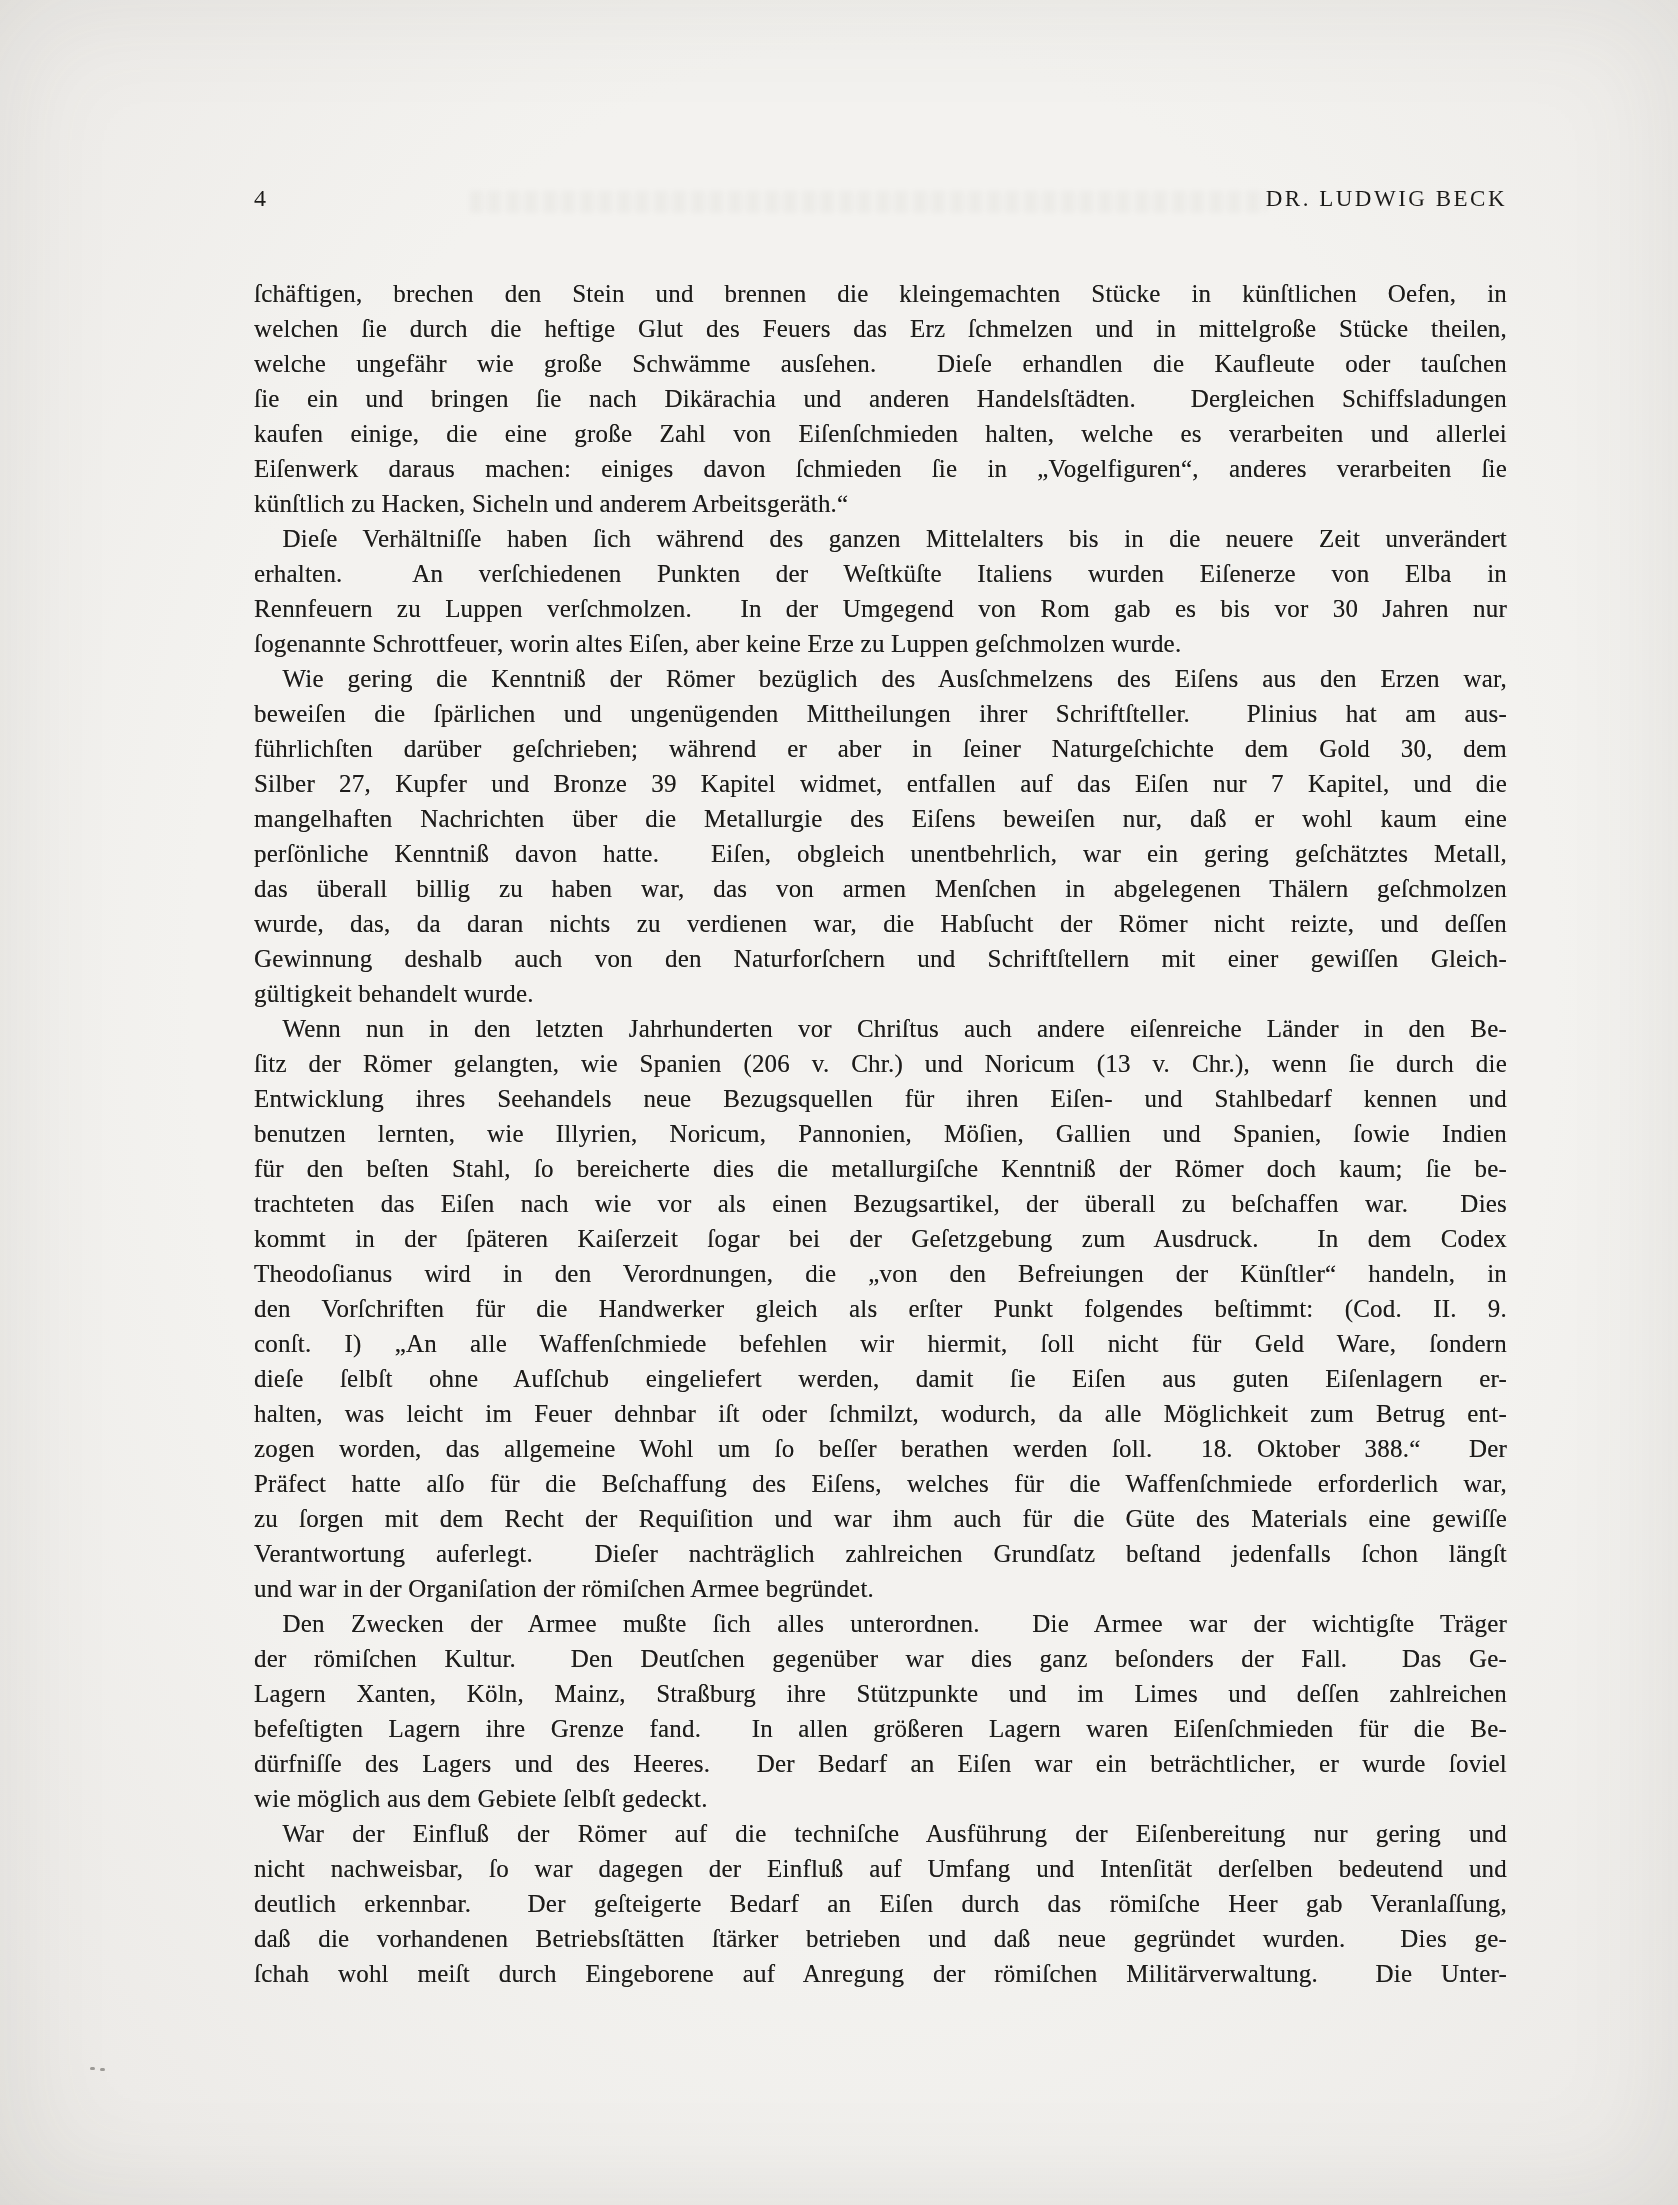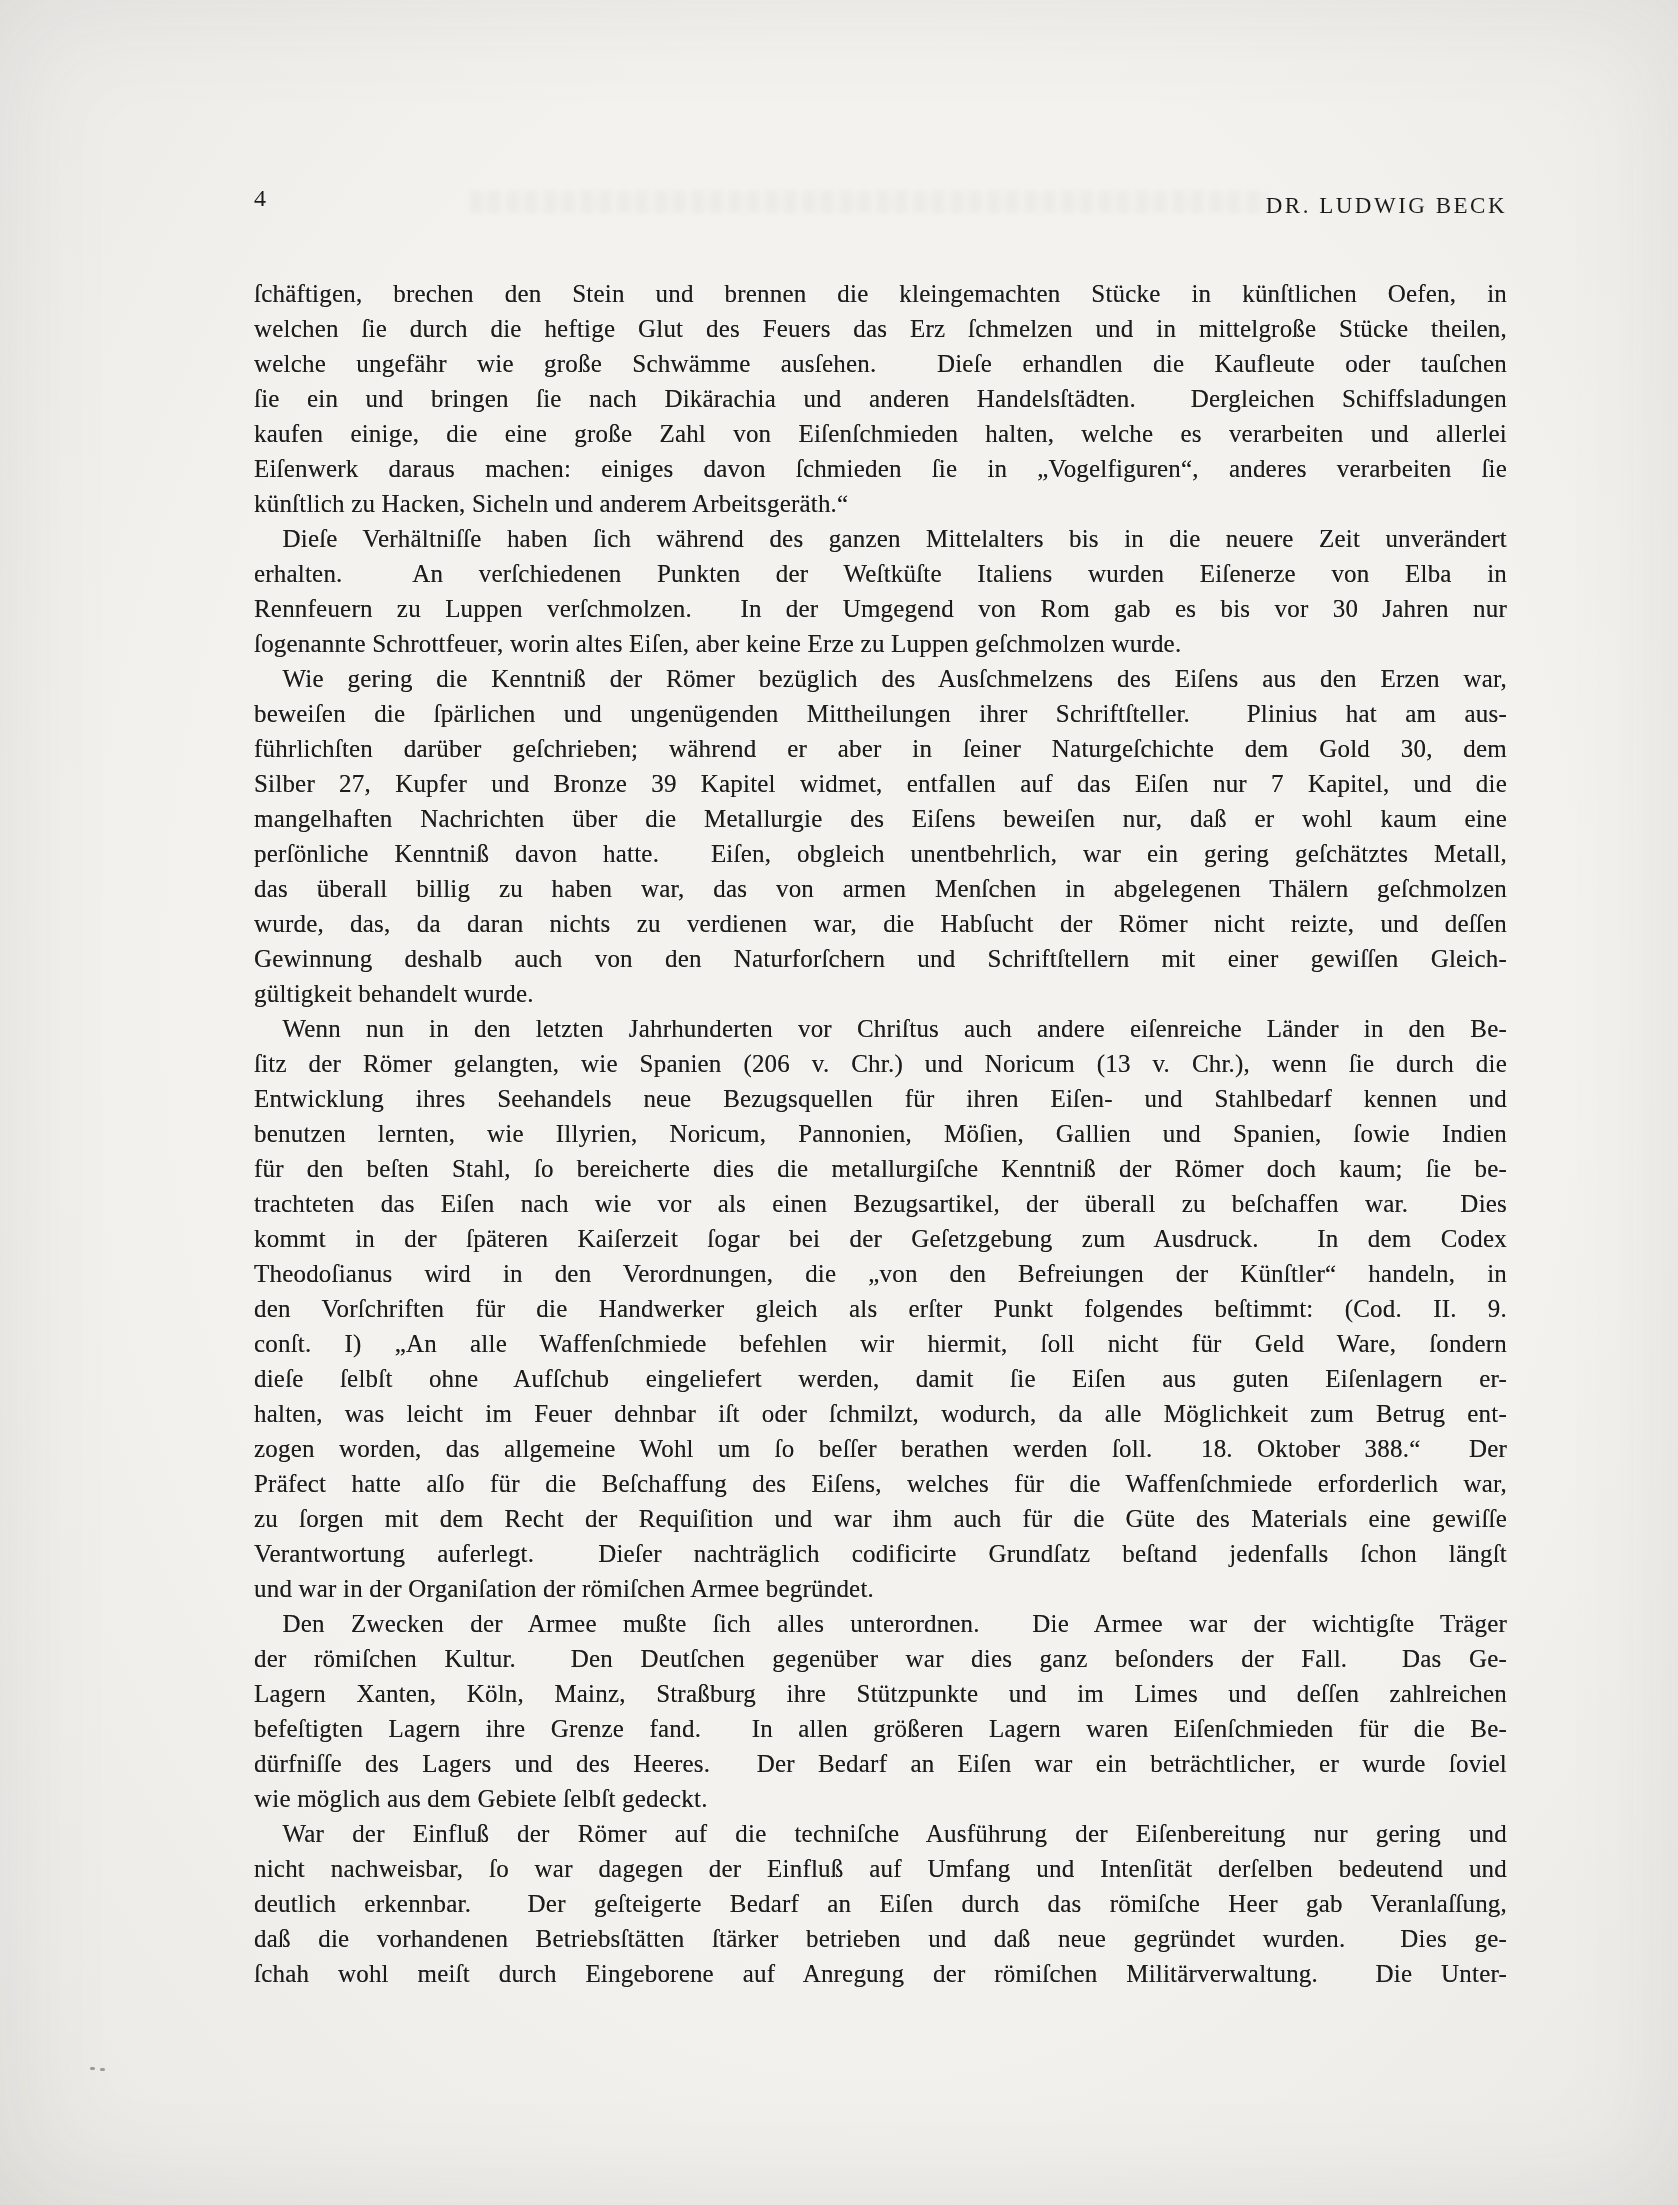--- a/index.html
+++ b/index.html
@@ -30,21 +30,20 @@
     left:254px;top:185px;
     font-size:24px;
     letter-spacing:0.4px;
   }
   .running-head{
     position:absolute;
     right:172px;top:186px;
     font-size:23px;
     letter-spacing:2.5px;
     white-space:nowrap;
-    margin-top:7px;
   }
   .text-block{
     position:absolute;
     left:254px;top:253px;
     width:1253px;
     font-size:25px;
     line-height:35px;
     letter-spacing:0.2px;
     text-shadow:0 0 0.4px rgba(20,18,16,.55);
     margin-top:23px;
@@ -115,21 +114,21 @@
         <div class="line">trachteten das Eiſen nach wie vor als einen Bezugsartikel, der überall zu beſchaffen war.  Dies</div>
         <div class="line">kommt in der ſpäteren Kaiſerzeit ſogar bei der Geſetzgebung zum Ausdruck.  In dem Codex</div>
         <div class="line">Theodoſianus wird in den Verordnungen, die „von den Befreiungen der Künſtler“ handeln, in</div>
         <div class="line">den Vorſchriften für die Handwerker gleich als erſter Punkt folgendes beſtimmt: (Cod. II. 9.</div>
         <div class="line">conſt. I) „An alle Waffenſchmiede befehlen wir hiermit, ſoll nicht für Geld Ware, ſondern</div>
         <div class="line">dieſe ſelbſt ohne Aufſchub eingeliefert werden, damit ſie Eiſen aus guten Eiſenlagern er-</div>
         <div class="line">halten, was leicht im Feuer dehnbar iſt oder ſchmilzt, wodurch, da alle Möglichkeit zum Betrug ent-</div>
         <div class="line">zogen worden, das allgemeine Wohl um ſo beſſer berathen werden ſoll.  18. Oktober 388.“  Der</div>
         <div class="line">Präfect hatte alſo für die Beſchaffung des Eiſens, welches für die Waffenſchmiede erforderlich war,</div>
         <div class="line">zu ſorgen mit dem Recht der Requiſition und war ihm auch für die Güte des Materials eine gewiſſe</div>
-        <div class="line">Verantwortung auferlegt.  Dieſer nachträglich codificirte Grundſatz beſtand jedenfalls ſchon längſt</div>
+        <div class="line">Verantwortung auferlegt.  Dieſer nachträglich zahlreichen Grundſatz beſtand jedenfalls ſchon längſt</div>
         <div class="line short">und war in der Organiſation der römiſchen Armee begründet.</div>
       </div>
       <div class="paragraph">
         <div class="line indent">Den Zwecken der Armee mußte ſich alles unterordnen.  Die Armee war der wichtigſte Träger</div>
         <div class="line">der römiſchen Kultur.  Den Deutſchen gegenüber war dies ganz beſonders der Fall.  Das Ge-</div>
         <div class="line">Lagern Xanten, Köln, Mainz, Straßburg ihre Stützpunkte und im Limes und deſſen zahlreichen</div>
         <div class="line">befeſtigten Lagern ihre Grenze fand.  In allen größeren Lagern waren Eiſenſchmieden für die Be-</div>
         <div class="line">dürfniſſe des Lagers und des Heeres.  Der Bedarf an Eiſen war ein beträchtlicher, er wurde ſoviel</div>
         <div class="line short">wie möglich aus dem Gebiete ſelbſt gedeckt.</div>
       </div>

